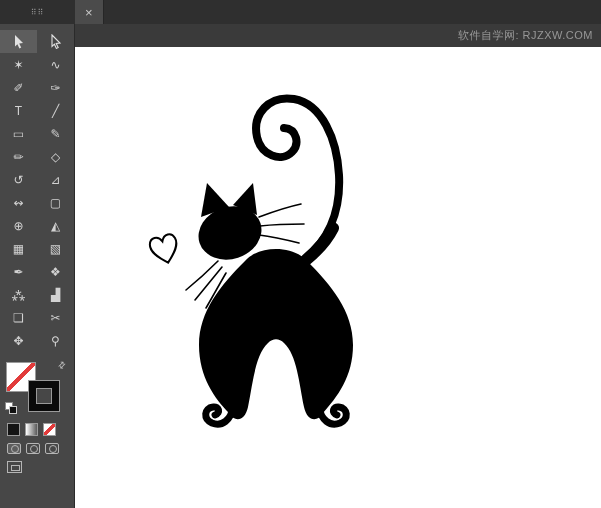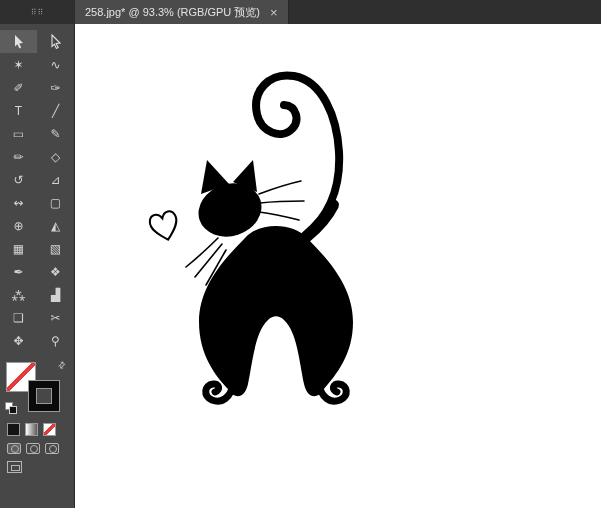--- a/index.html
+++ b/index.html
@@ -72,21 +72,20 @@
 </head>
 <body>
 
 <div class="app">
 
   <div class="titlebar">
     <div class="titlebar-left">
       <span>⠿⠿</span>
     </div>
     <div class="tab">
-      <span>258.jpg* @ 93.3% (RGB/GPU 预览)</span>
       <span class="tab-close">×</span>
     </div>
     <div class="titlebar-rest"></div>
   </div>
 
   <div class="content">
 
     <div class="toolbar">
 
       <div class="tool-row">
@@ -232,20 +231,23 @@
         </div>
 
         <div class="screen-row">
           <div class="screen-icon"></div>
         </div>
 
       </div>
     </div>
 
     <div class="main">
+      <div class="infobar">
+        <span class="watermark">软件自学网: RJZXW.COM</span>
+      </div>
 
       <div class="canvas">
         <svg width="526" height="461" viewBox="0 0 526 461">
 
           <path d="M230 212 C252 194 266 166 264 128 C262 92 247 57 219 52 C194 48 177 67 182 90 C186 108 206 116 217 105 C225 97 222 82 209 81" fill="none" stroke="#000000" stroke-width="8" stroke-linecap="round"></path>
           <path d="M231 213 C243 203 252 193 258 181" fill="none" stroke="#000000" stroke-width="12" stroke-linecap="round"></path>
 
           <path d="M170 214 C146 238 124 264 124 298 C124 330 140 352 154 366 C160 376 170 374 173 360 C178 336 180 308 193 296 C198 291 204 291 209 296 C222 308 224 336 229 360 C232 374 242 376 248 366 C262 350 278 330 278 298 C278 264 256 238 232 214 C218 198 184 198 170 214 Z" fill="#000000"></path>
 
           <path d="M158 360 C156 373 147 380 137 376 C128 372 129 361 138 360 C144 359 146 366 140 368" fill="none" stroke="#000000" stroke-width="7" stroke-linecap="round"></path>

